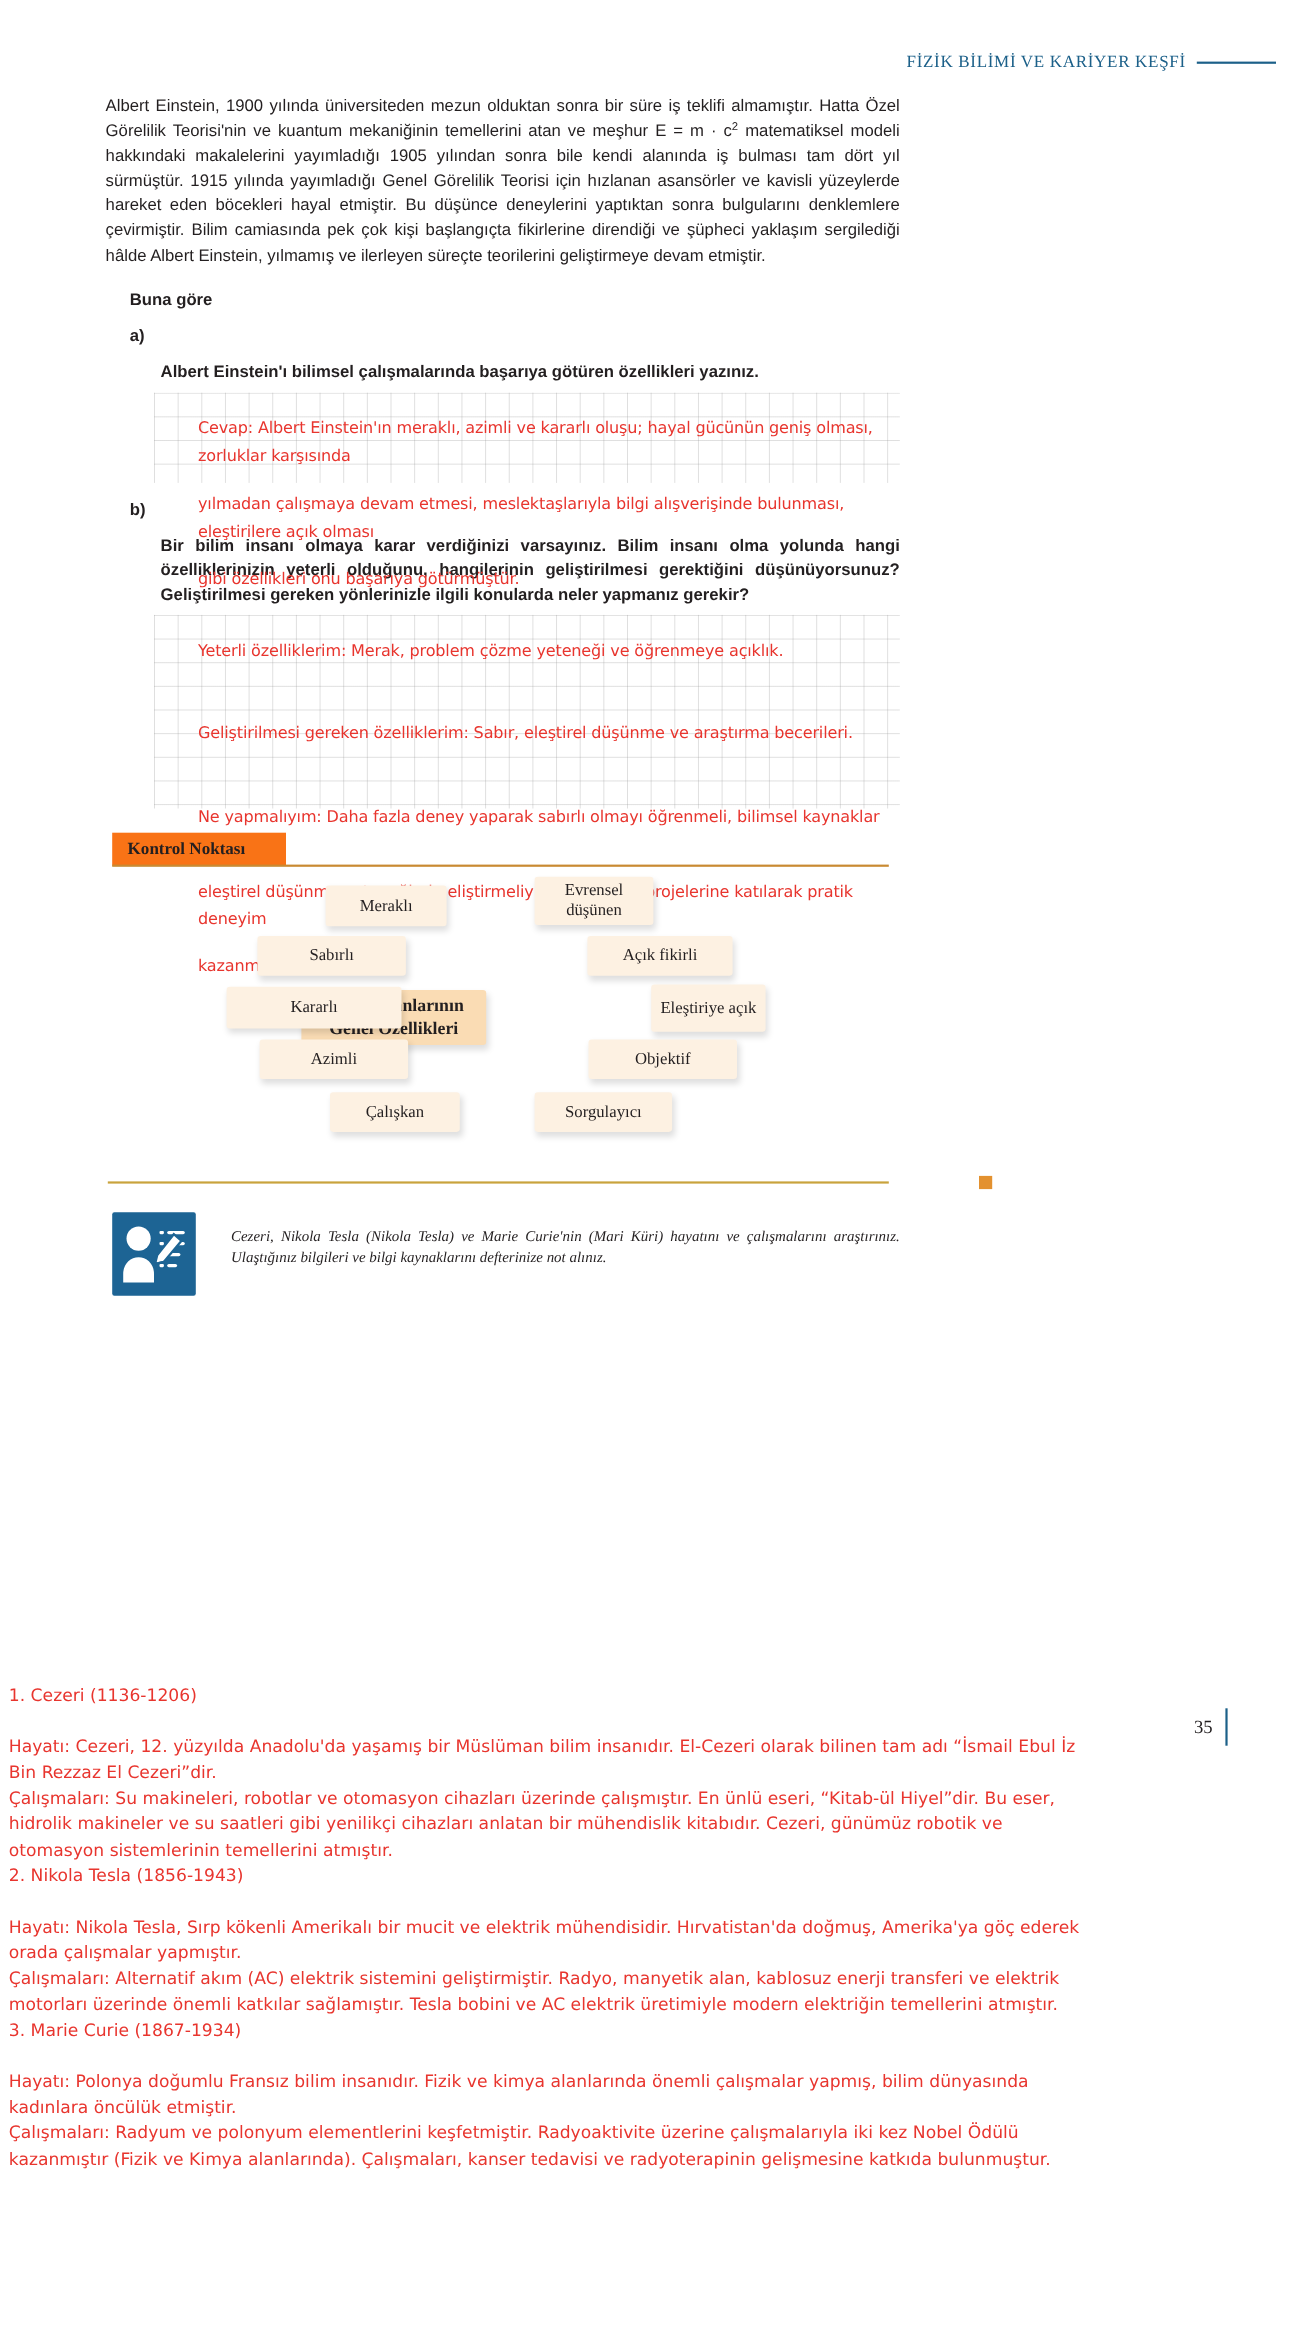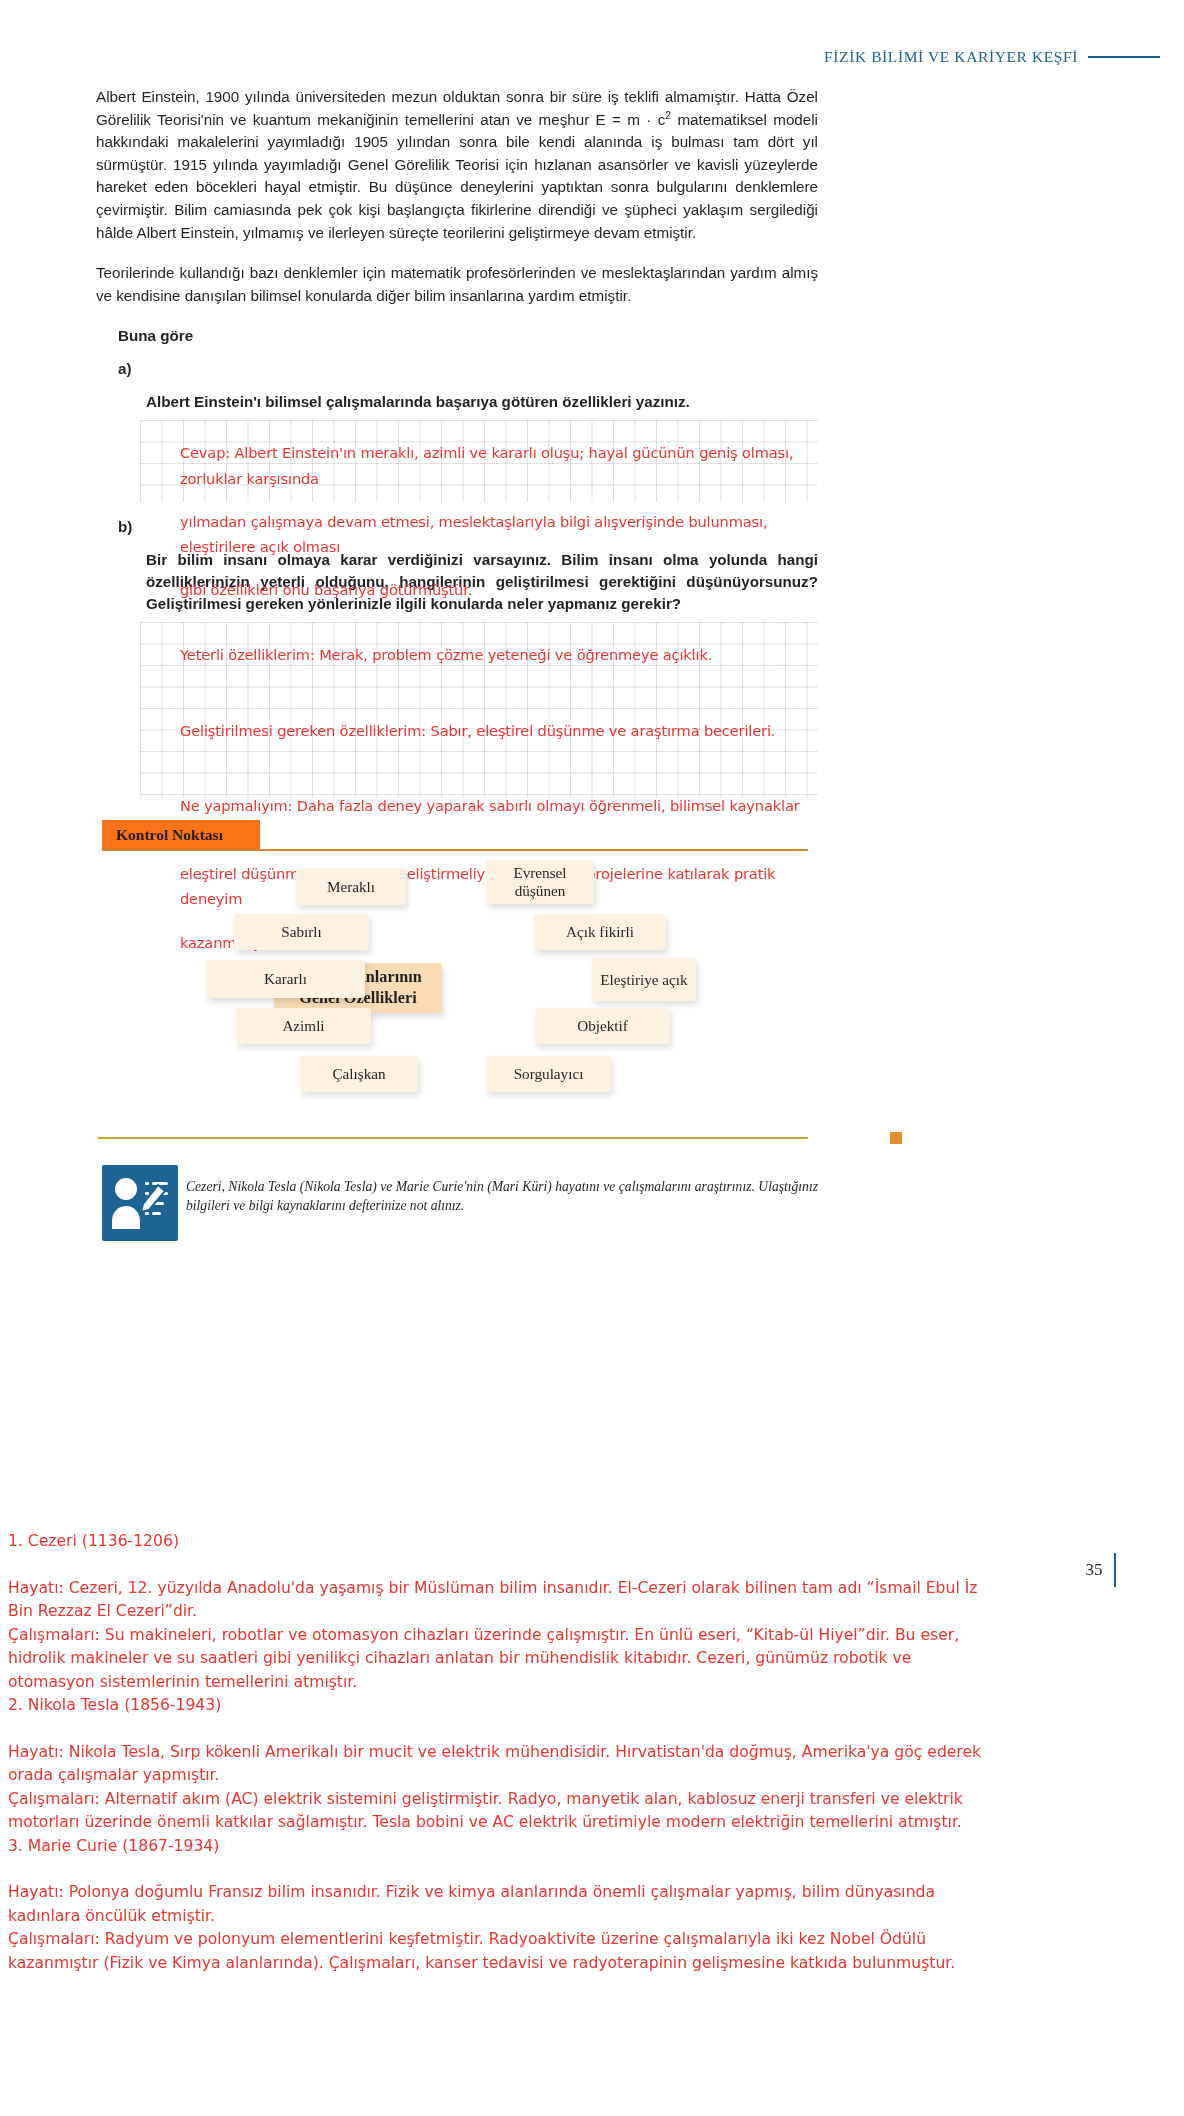--- a/index.html
+++ b/index.html
@@ -201,21 +201,21 @@
     background:#e3912f;
   }
 
   
   .research{
     position:relative;
     margin-top:26px;
     margin-left:6px;
     display:flex;
     align-items:flex-start;
-    gap:8px;
+    gap:32px;
     width:716px;
   }
   .ricon{
     flex:0 0 auto;
     width:76px; height:76px;
     background:#1d6494;
     border-radius:2px;
     position:relative;
   }
   .rtext{
@@ -268,21 +268,20 @@
 
   <div class="runhead">
     <span class="runhead-title">FİZİK BİLİMİ VE KARİYER KEŞFİ</span>
     <span class="runhead-rule"></span>
   </div>
 
   <div class="content">
 
     <p class="body"><span>Albert Einstein, 1900 yılında üniversiteden mezun olduktan sonra bir süre iş teklifi almamıştır. Hatta Özel Görelilik Teorisi'nin ve kuantum mekaniğinin temellerini atan ve meşhur E = m · c</span><sup>2</sup><span> matematiksel modeli hakkındaki makalelerini yayımladığı 1905 yılından sonra bile kendi alanında iş bulması tam dört yıl sürmüştür. 1915 yılında yayımladığı Genel Görelilik Teorisi için hızlanan asansörler ve kavisli yüzeylerde hareket eden böcekleri hayal etmiştir. Bu düşünce deneylerini yaptıktan sonra bulgularını denklemlere çevirmiştir. Bilim camiasında pek çok kişi başlangıçta fikirlerine direndiği ve şüpheci yaklaşım sergilediği hâlde Albert Einstein, yılmamış ve ilerleyen süreçte teorilerini geliştirmeye devam etmiştir.</span></p>
 
-    <p class="body">Teorilerinde kullandığı bazı denklemler için matematik profesörlerinden ve meslektaşlarından yardım almış ve kendisine danışılan bilimsel konularda diğer bilim insanlarına yardım etmiştir.</p>
 
     <div class="buna">Buna göre</div>
 
     <div class="qitem">
       <span class="qmark">a)</span>
       <span class="qtext">Albert Einstein'ı bilimsel çalışmalarında başarıya götüren özellikleri yazınız.</span>
     </div>
     <div class="answer-grid" style="height:82px">
       <div class="ink">
         <p>Cevap: Albert Einstein'ın meraklı, azimli ve kararlı oluşu; hayal gücünün geniş olması, zorluklar karşısında</p>

